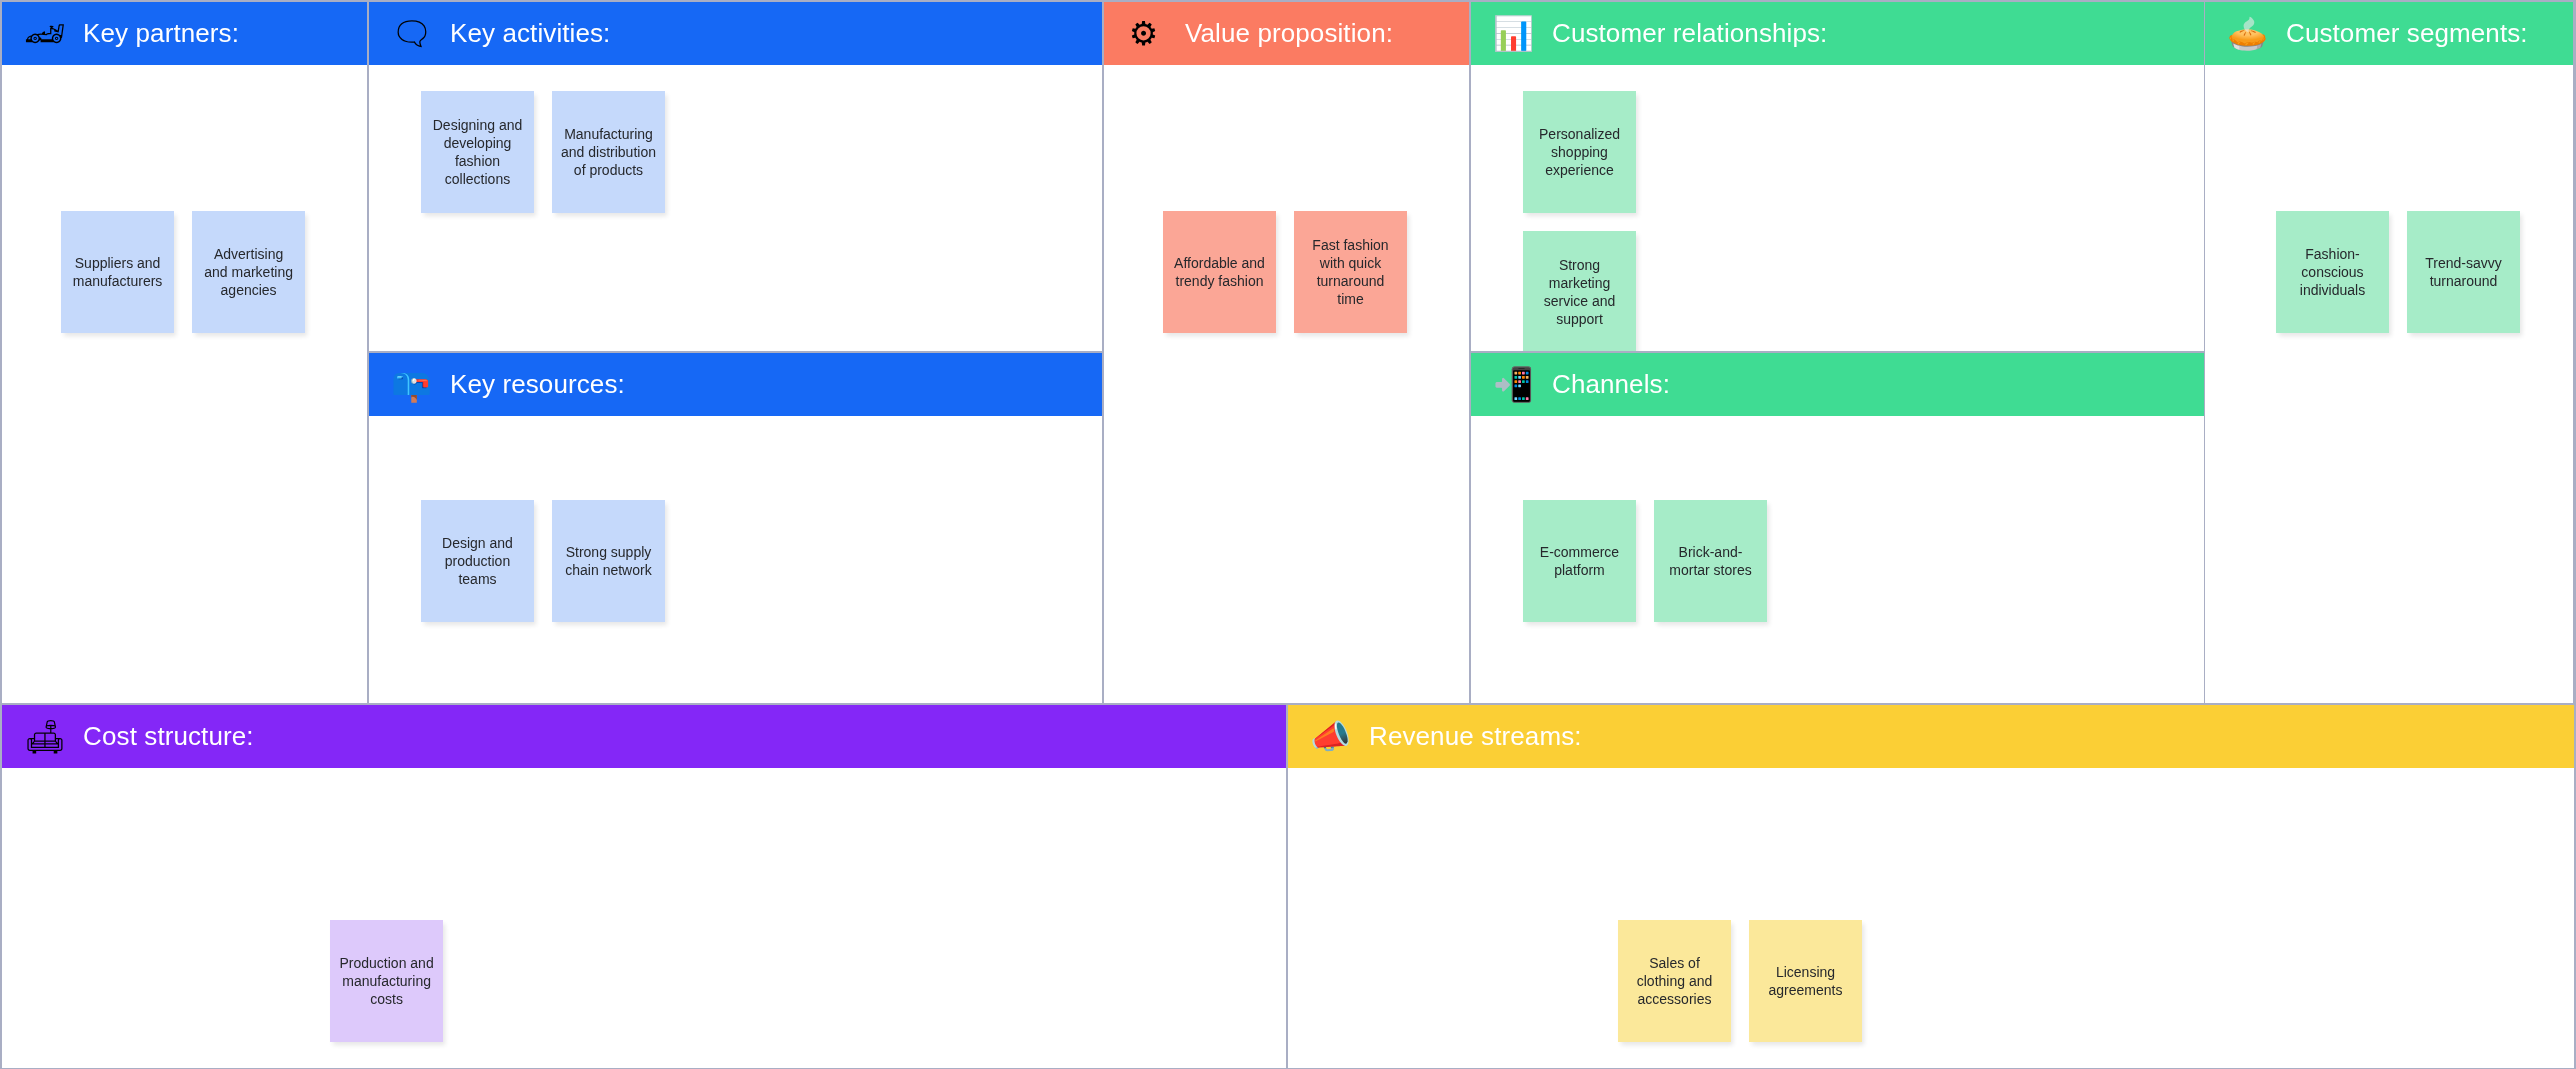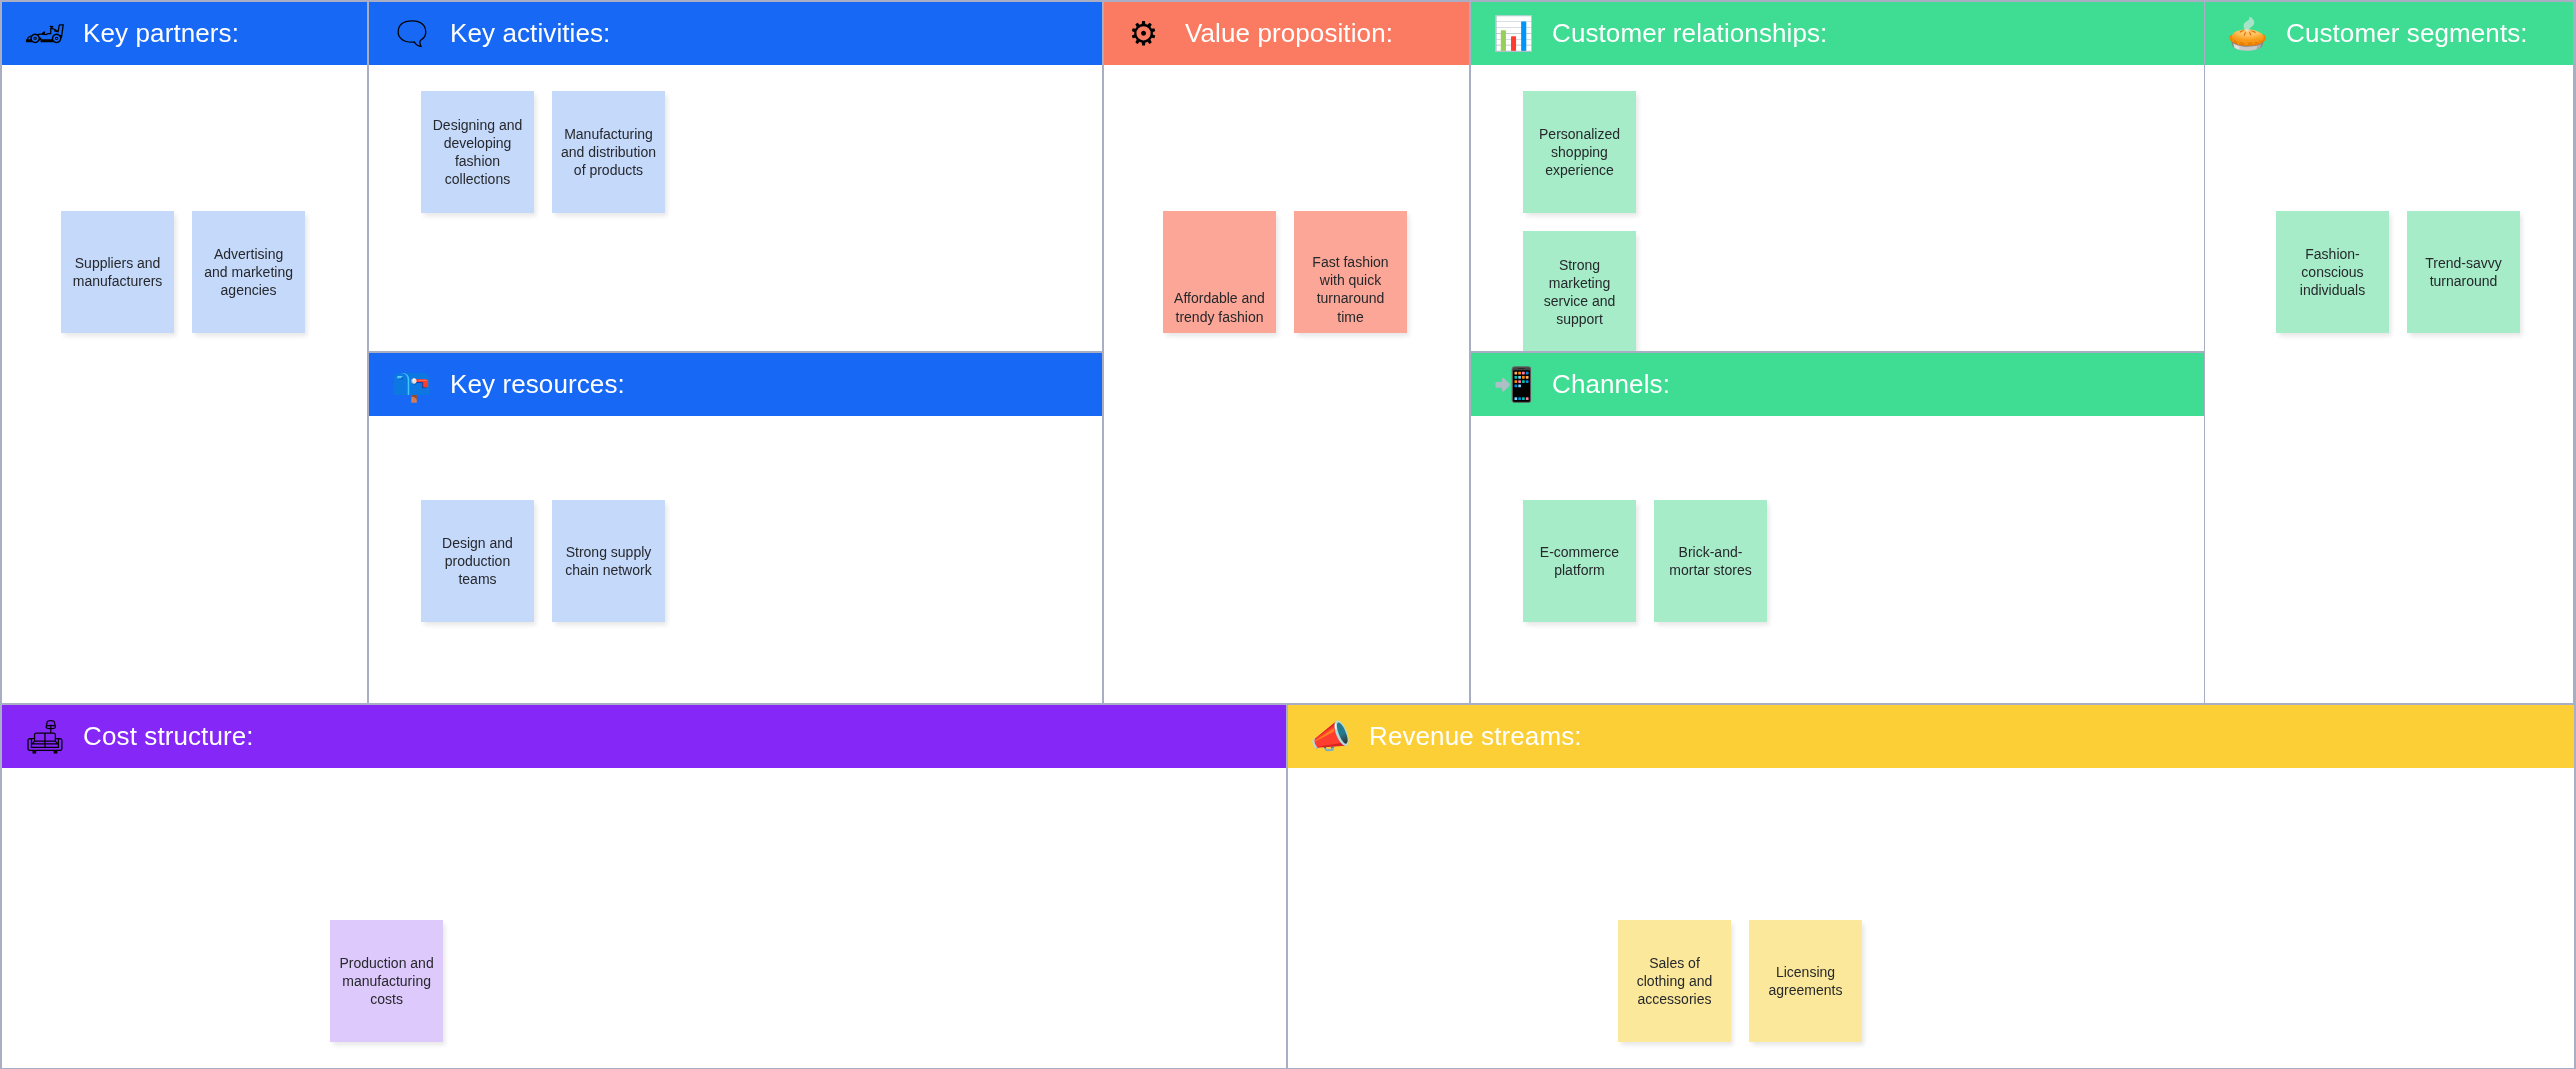--- a/index.html
+++ b/index.html
@@ -79,21 +79,21 @@
     font-size: 14px;
     line-height: 1.3;
     color: #26282c;
     box-shadow: 2.6px 3.7px 4.7px rgba(0,0,0,.10);
   }
 
   .note span { display: block; }
 
   
   .n-blue   { background: #c5d9fb; }
-  .n-salmon { background: #fba696; align-items: flex-end; }
+  .n-salmon { background: #fba696; }
   .n-green  { background: #a6ecc8; }
   .n-purple { background: #ddc9fb; }
   .n-yellow { background: #fbe89a; }
 </style>
 </head>
 <body>
 
 <div id="canvas">
 
   <div class="block" style="left:2.1px; top:2.1px; width:365px; height:701px;">

